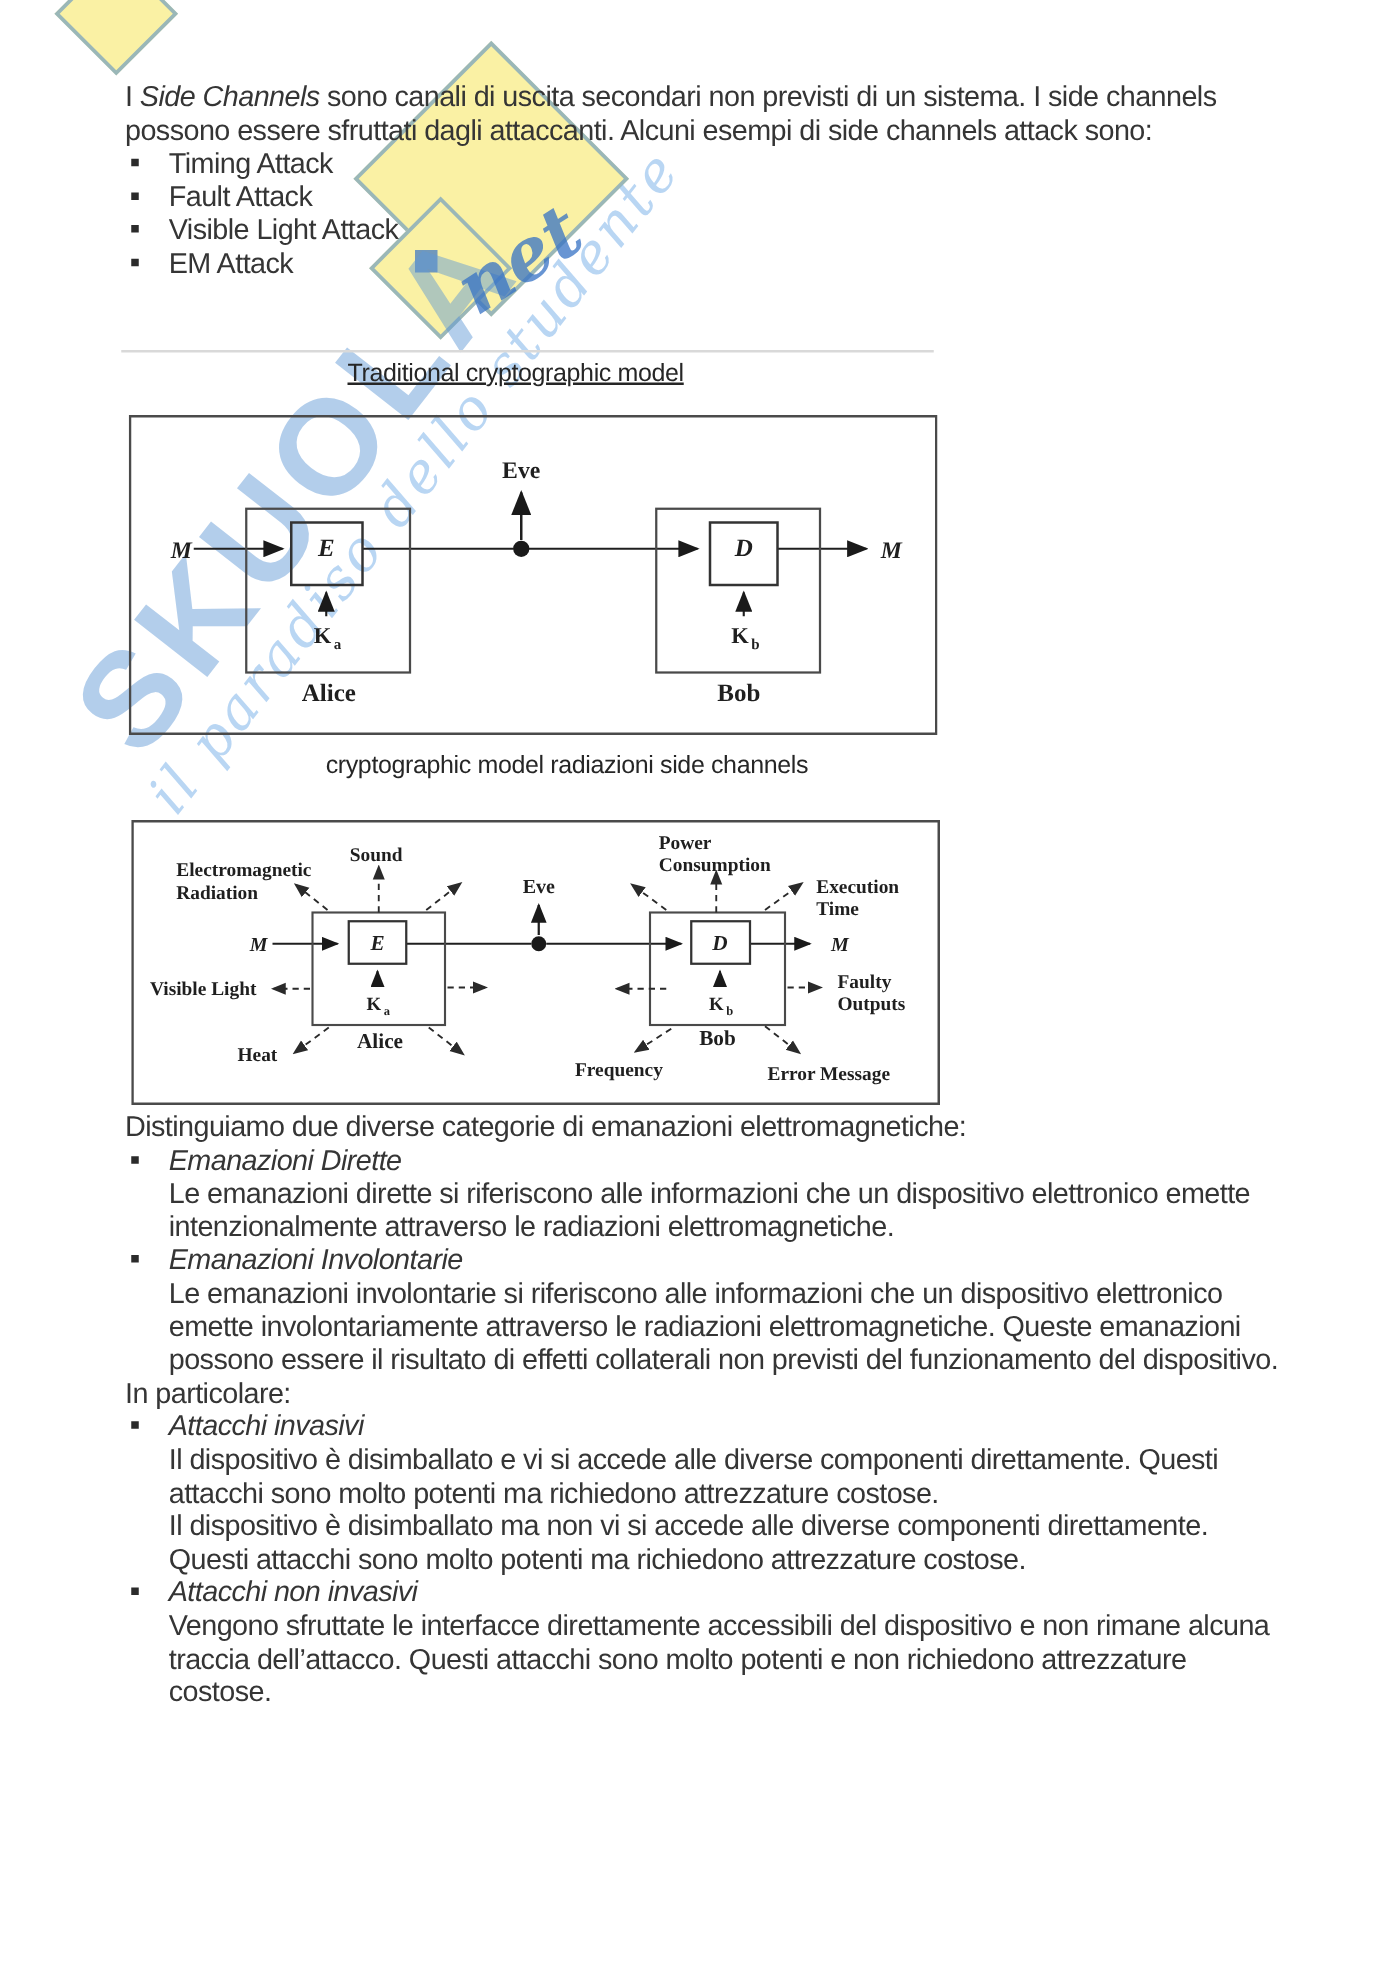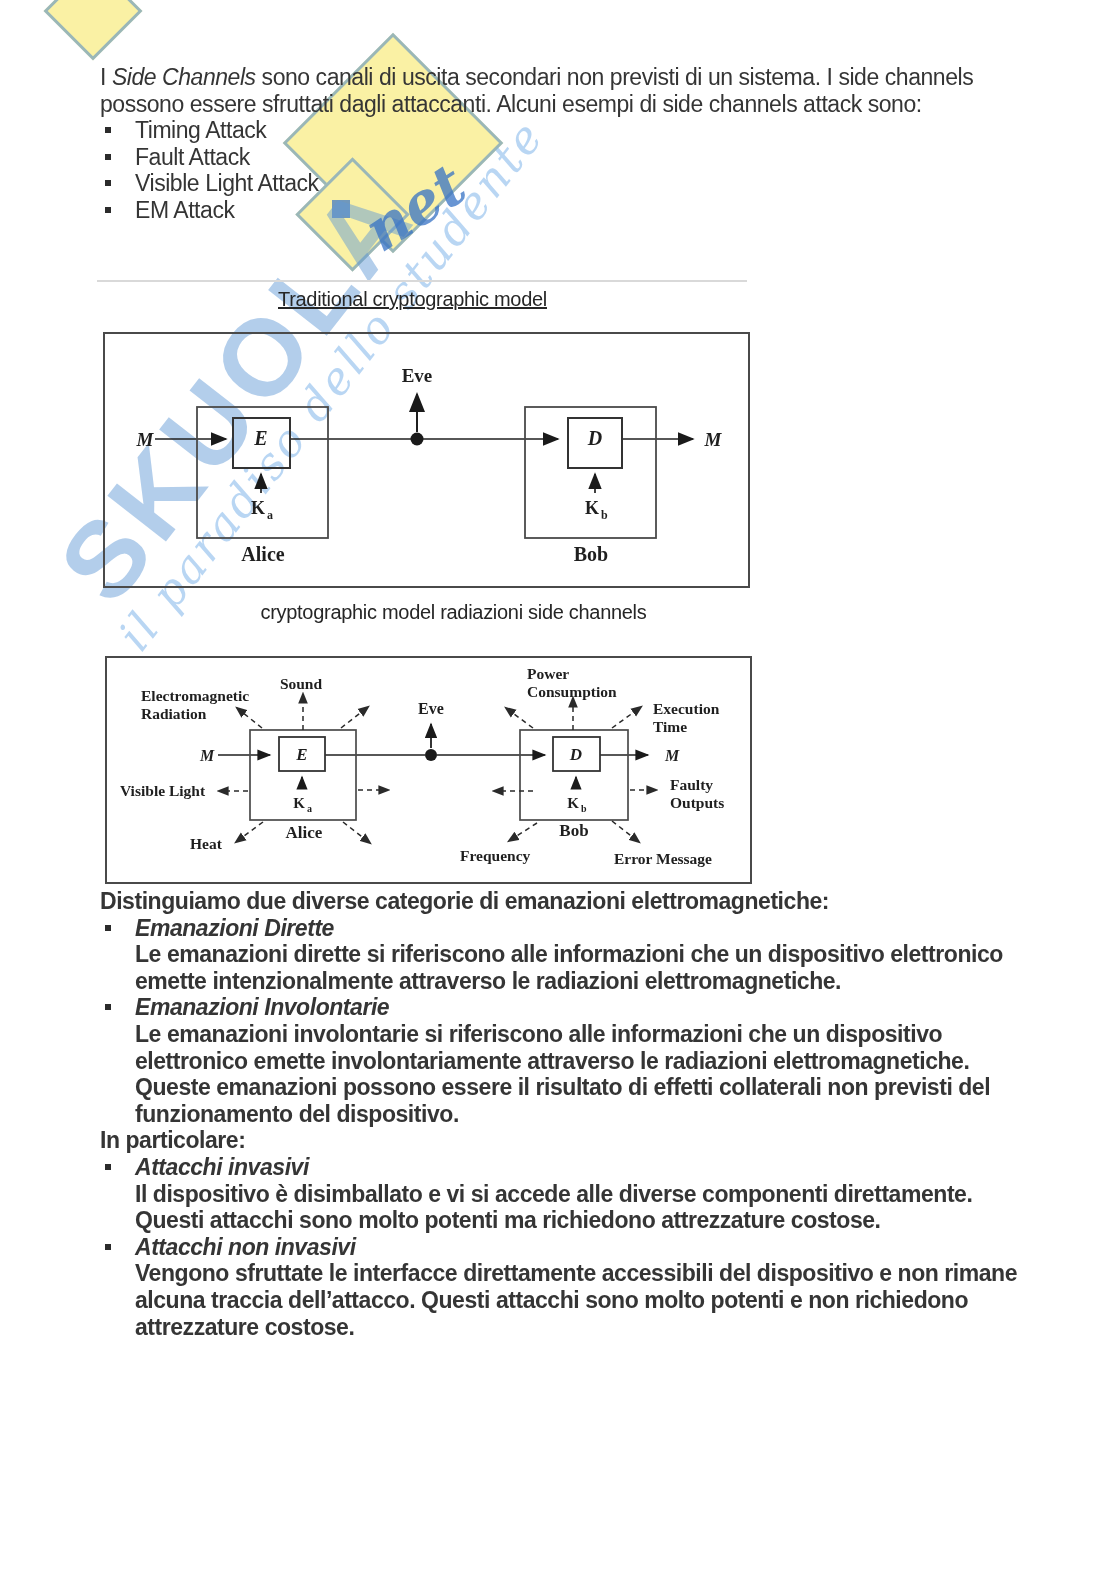--- a/index.html
+++ b/index.html
@@ -27,21 +27,21 @@
   #intro p{margin:0;}
   .em{font-style:italic;}
   .row{position:relative;margin:0;}
   .r-bullet{padding-left:35px;font-style:italic;}
   .r-indent{padding-left:35px;}
   .sq{position:absolute;left:5px;top:10px;width:6px;height:6px;background:#2b2b2b;display:inline-block;}
   #sep1{left:97px;top:280px;width:650px;height:2px;background:#d9d9d9;}
   .diagram-title{font-size:20px;line-height:24px;letter-spacing:-0.3px;color:#262626;text-align:center;}
   #title1{left:89px;top:287px;width:647px;text-decoration:underline;}
   #title2{left:130px;top:600px;width:647px;}
-  #block2{left:100px;top:888px;width:925px;font-weight:bold;}
+  #block2{left:100px;top:888px;width:925px;}
   
   #svg1{left:103px;top:332px;}
   #svg2{left:105px;top:656px;}
   svg text{font-family:"Liberation Serif",serif;fill:#1f1f1f;font-weight:bold;}
   .lbl-it{font-style:italic;}
 </style>
 </head>
 <body>
 
 <div class="page">
@@ -179,17 +179,18 @@
 
   <div class="content bodytext" id="block2">
     <p class="row">Distinguiamo due diverse categorie di emanazioni elettromagnetiche:</p>
     <div class="row r-bullet"><span class="sq"></span><span>Emanazioni Dirette</span></div>
     <p class="row r-indent">Le emanazioni dirette si riferiscono alle informazioni che un dispositivo elettronico emette intenzionalmente attraverso le radiazioni elettromagnetiche.</p>
     <div class="row r-bullet"><span class="sq"></span><span>Emanazioni Involontarie</span></div>
     <p class="row r-indent">Le emanazioni involontarie si riferiscono alle informazioni che un dispositivo elettronico emette involontariamente attraverso le radiazioni elettromagnetiche. Queste emanazioni possono essere il risultato di effetti collaterali non previsti del funzionamento del dispositivo.</p>
     <p class="row">In particolare:</p>
     <div class="row r-bullet"><span class="sq"></span><span>Attacchi invasivi</span></div>
     <p class="row r-indent">Il dispositivo è disimballato e vi si accede alle diverse componenti direttamente. Questi attacchi sono molto potenti ma richiedono attrezzature costose.</p>
+    <p class="row r-indent">Il dispositivo è disimballato ma non vi si accede alle diverse componenti direttamente. Questi attacchi sono molto potenti ma richiedono attrezzature costose.</p>
     <div class="row r-bullet"><span class="sq"></span><span>Attacchi non invasivi</span></div>
     <p class="row r-indent">Vengono sfruttate le interfacce direttamente accessibili del dispositivo e non rimane alcuna traccia dell’attacco. Questi attacchi sono molto potenti e non richiedono attrezzature costose.</p>
   </div>
 
 </div>
 
 </body></html>

